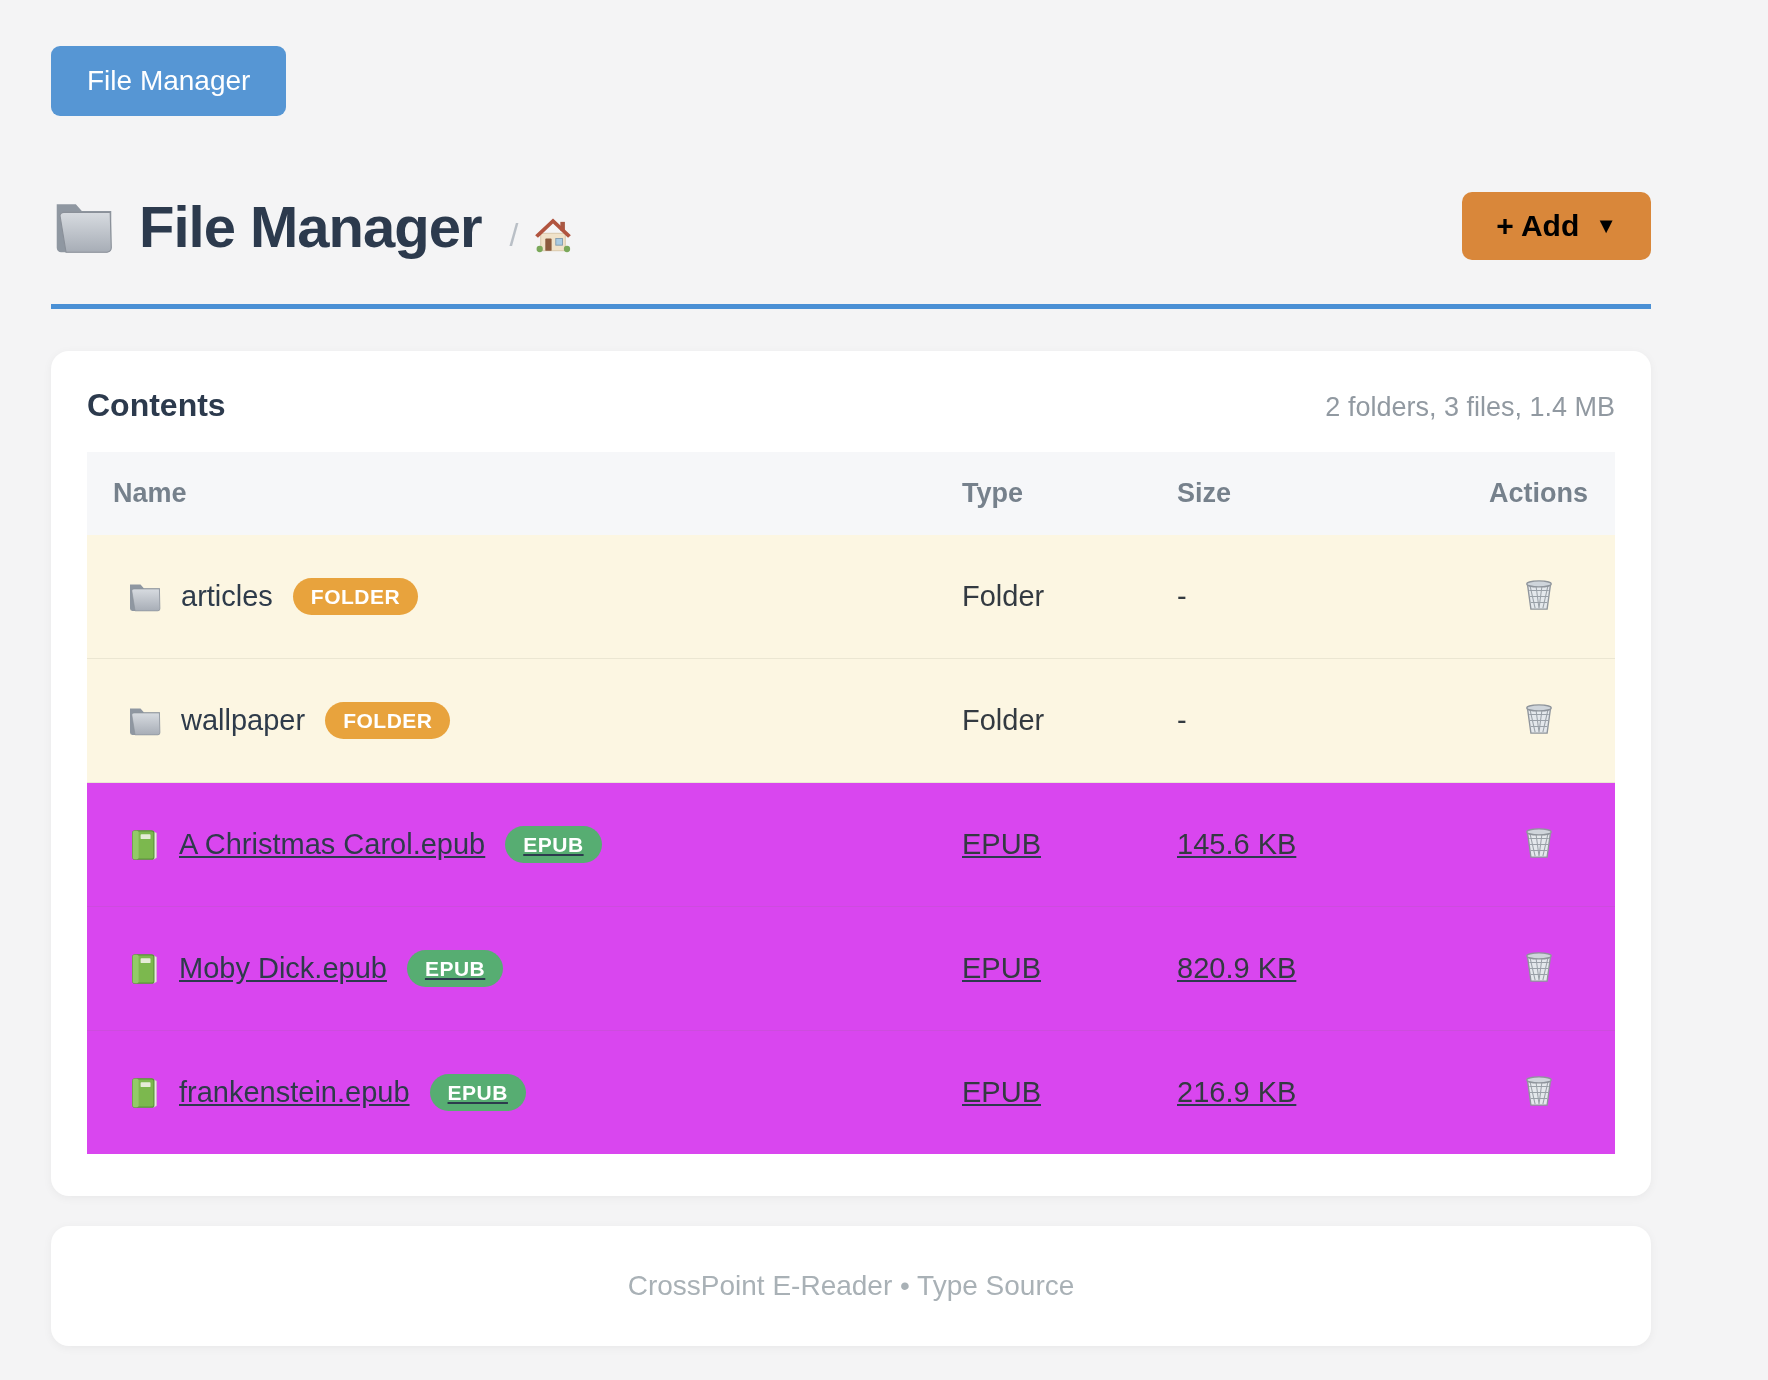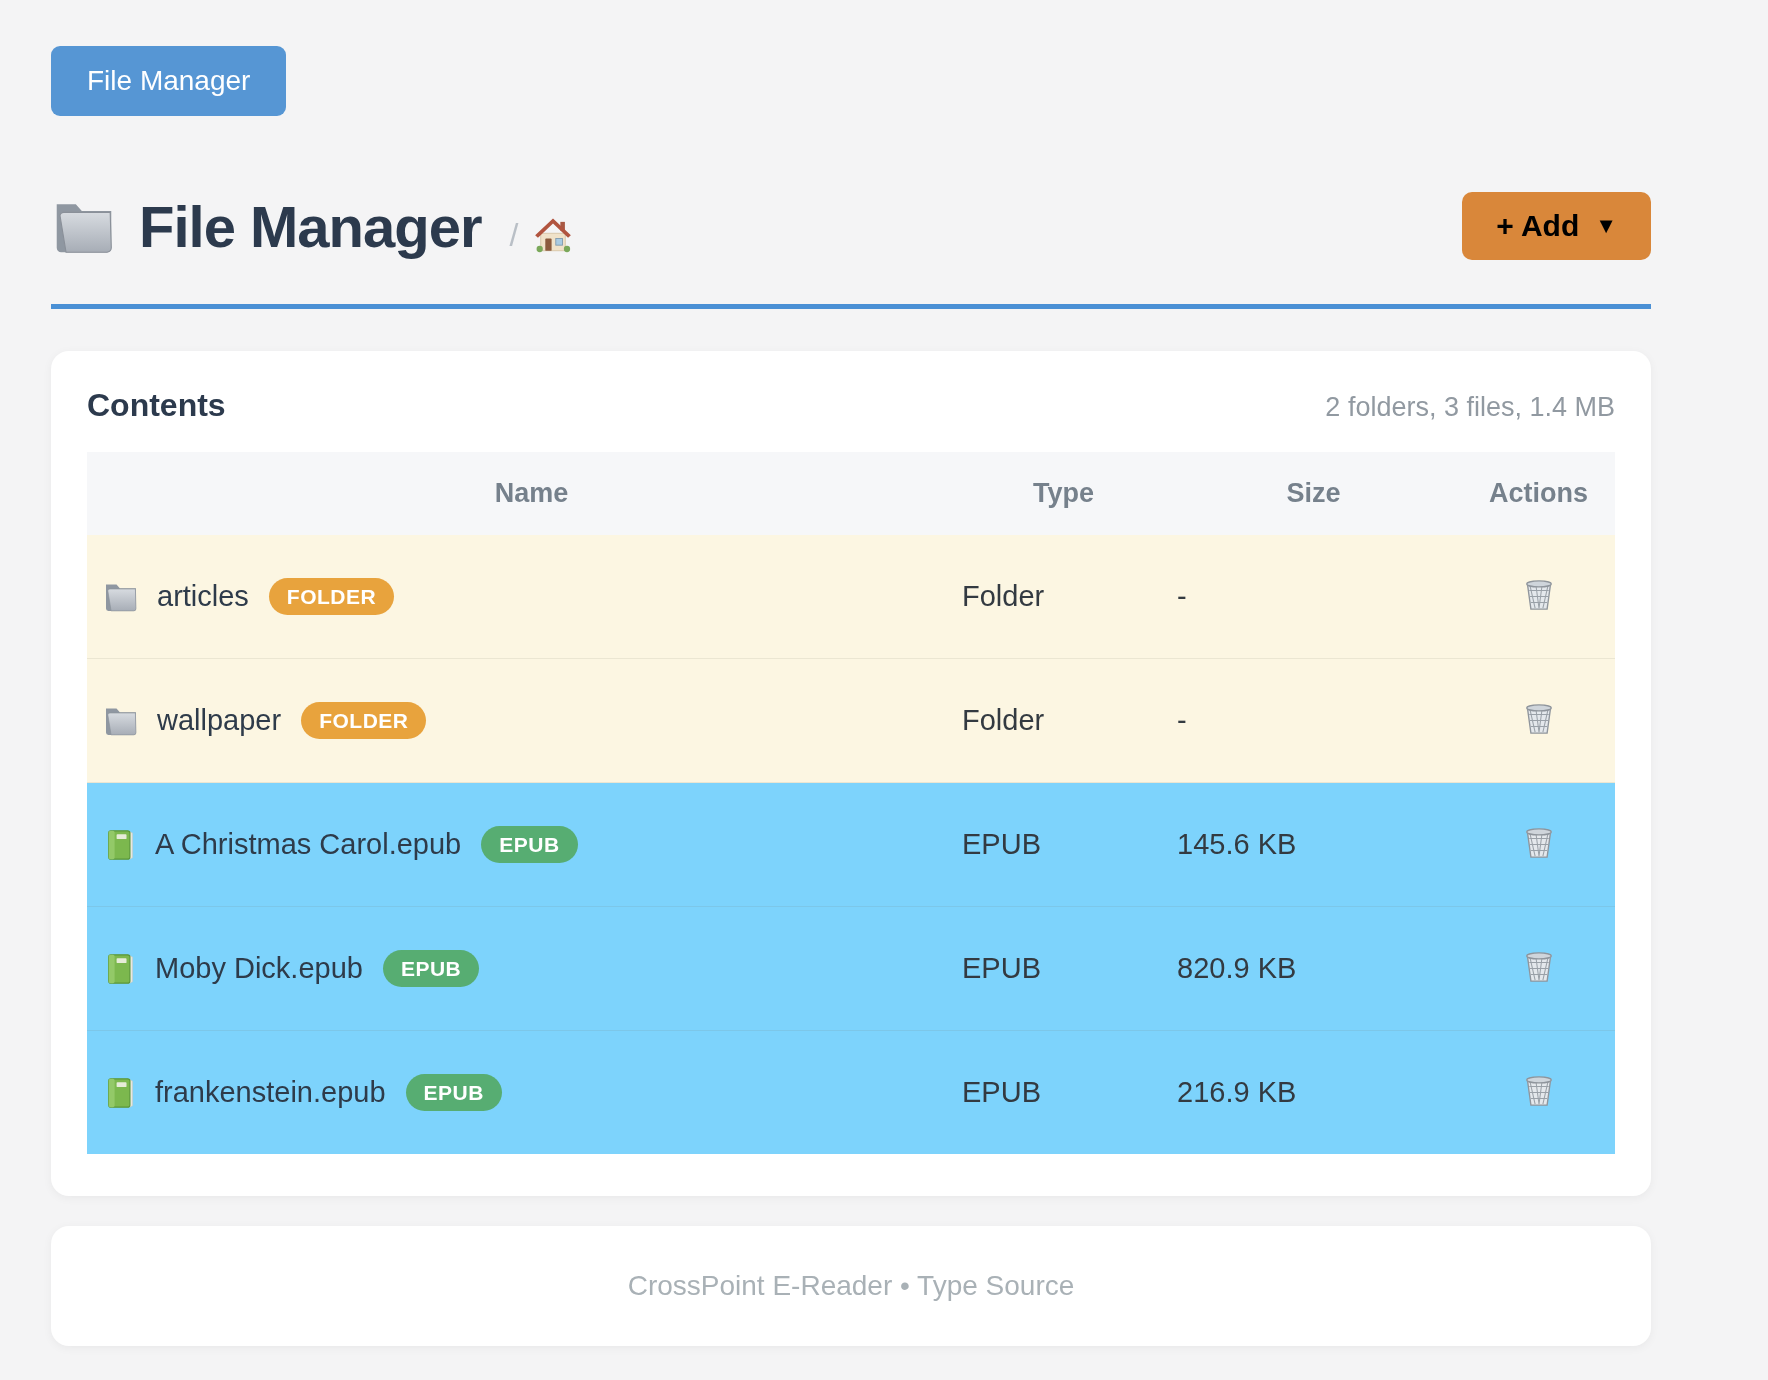--- a/index.html
+++ b/index.html
@@ -55,34 +55,34 @@
   .card-title { font-size: 32px; font-weight: bold; color: #2c3a4d; }
   .card-summary { font-size: 27px; color: #9199a1; }
 
   table.files {
     margin-top: 28px; width: 100%;
     border-collapse: collapse; table-layout: fixed;
   }
   col.c-type { width: 215px; } col.c-size { width: 285px; } col.c-actions { width: 165px; }
   thead th {
     background: #f6f7f9; color: #76818c;
-    font-size: 27px; font-weight: bold; text-align: center;
+    font-size: 27px; font-weight: bold; text-align: left;
     padding: 26px 0 26px 12px;
   }
   thead th.th-name { padding-left: 26px; }
   thead th.th-actions { text-align: center; }
   tbody td {
     font-size: 29px; color: #333a41;
     padding: 38px 0 38px 12px; vertical-align: middle;
   }
   tbody tr { border-top: 1px solid rgba(120,120,110,0.13); }
   tbody tr:first-child { border-top: none; }
   tbody tr.row-folder { background: #fcf6e2; }
-  tbody tr.row-epub { background: #7dd3fc; }
-  td.td-name { padding-left: 16px; }
+  tbody tr.row-epub { background: #d946ef; text-decoration: underline; }
+  td.td-name { padding-left: 40px; }
   td.td-actions { text-align: center; }
   .name-wrap { display: flex; align-items: center; }
   .file-name { color: #2e3b4a; margin-left: 18px; }
   .badge {
     margin-left: 20px; color: #fff; font-size: 21px; font-weight: bold;
     padding: 8px 18px; border-radius: 999px; letter-spacing: 0.5px;
     display: inline-block; line-height: 1;
   }
   .badge-folder { background: #e8a33d; }
   .badge-epub { background: #57ad72; }

